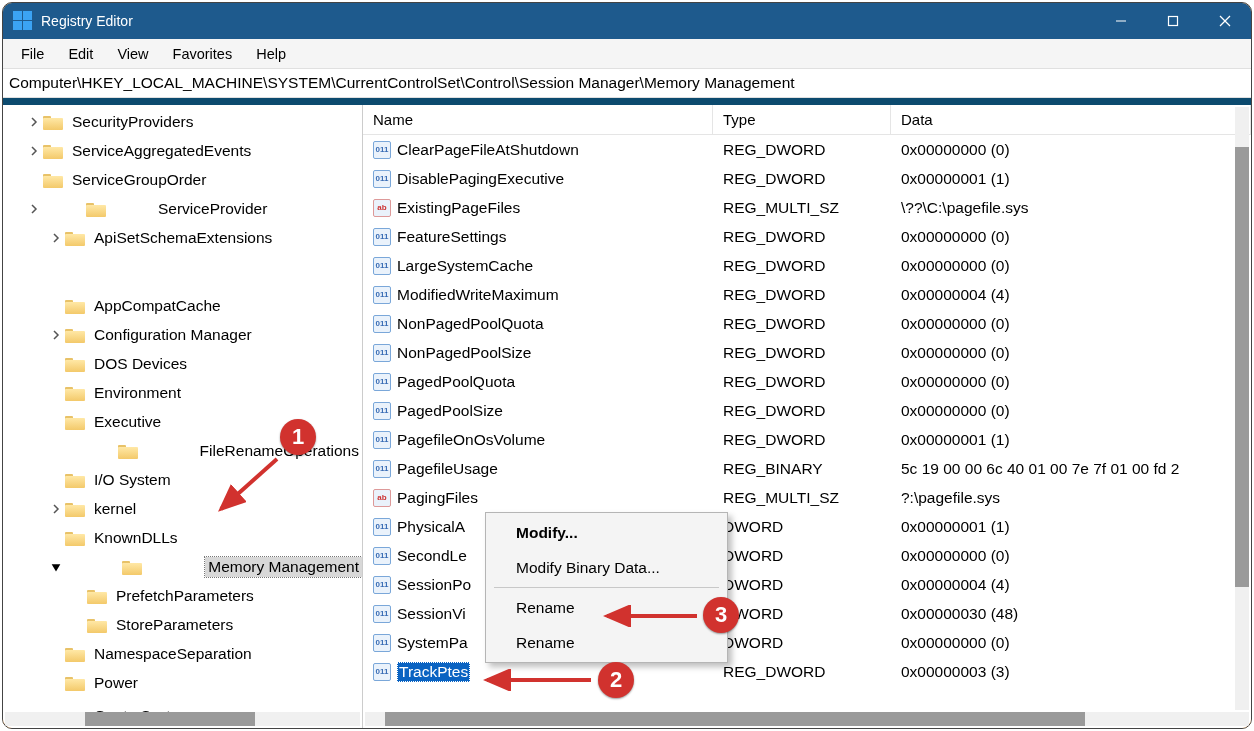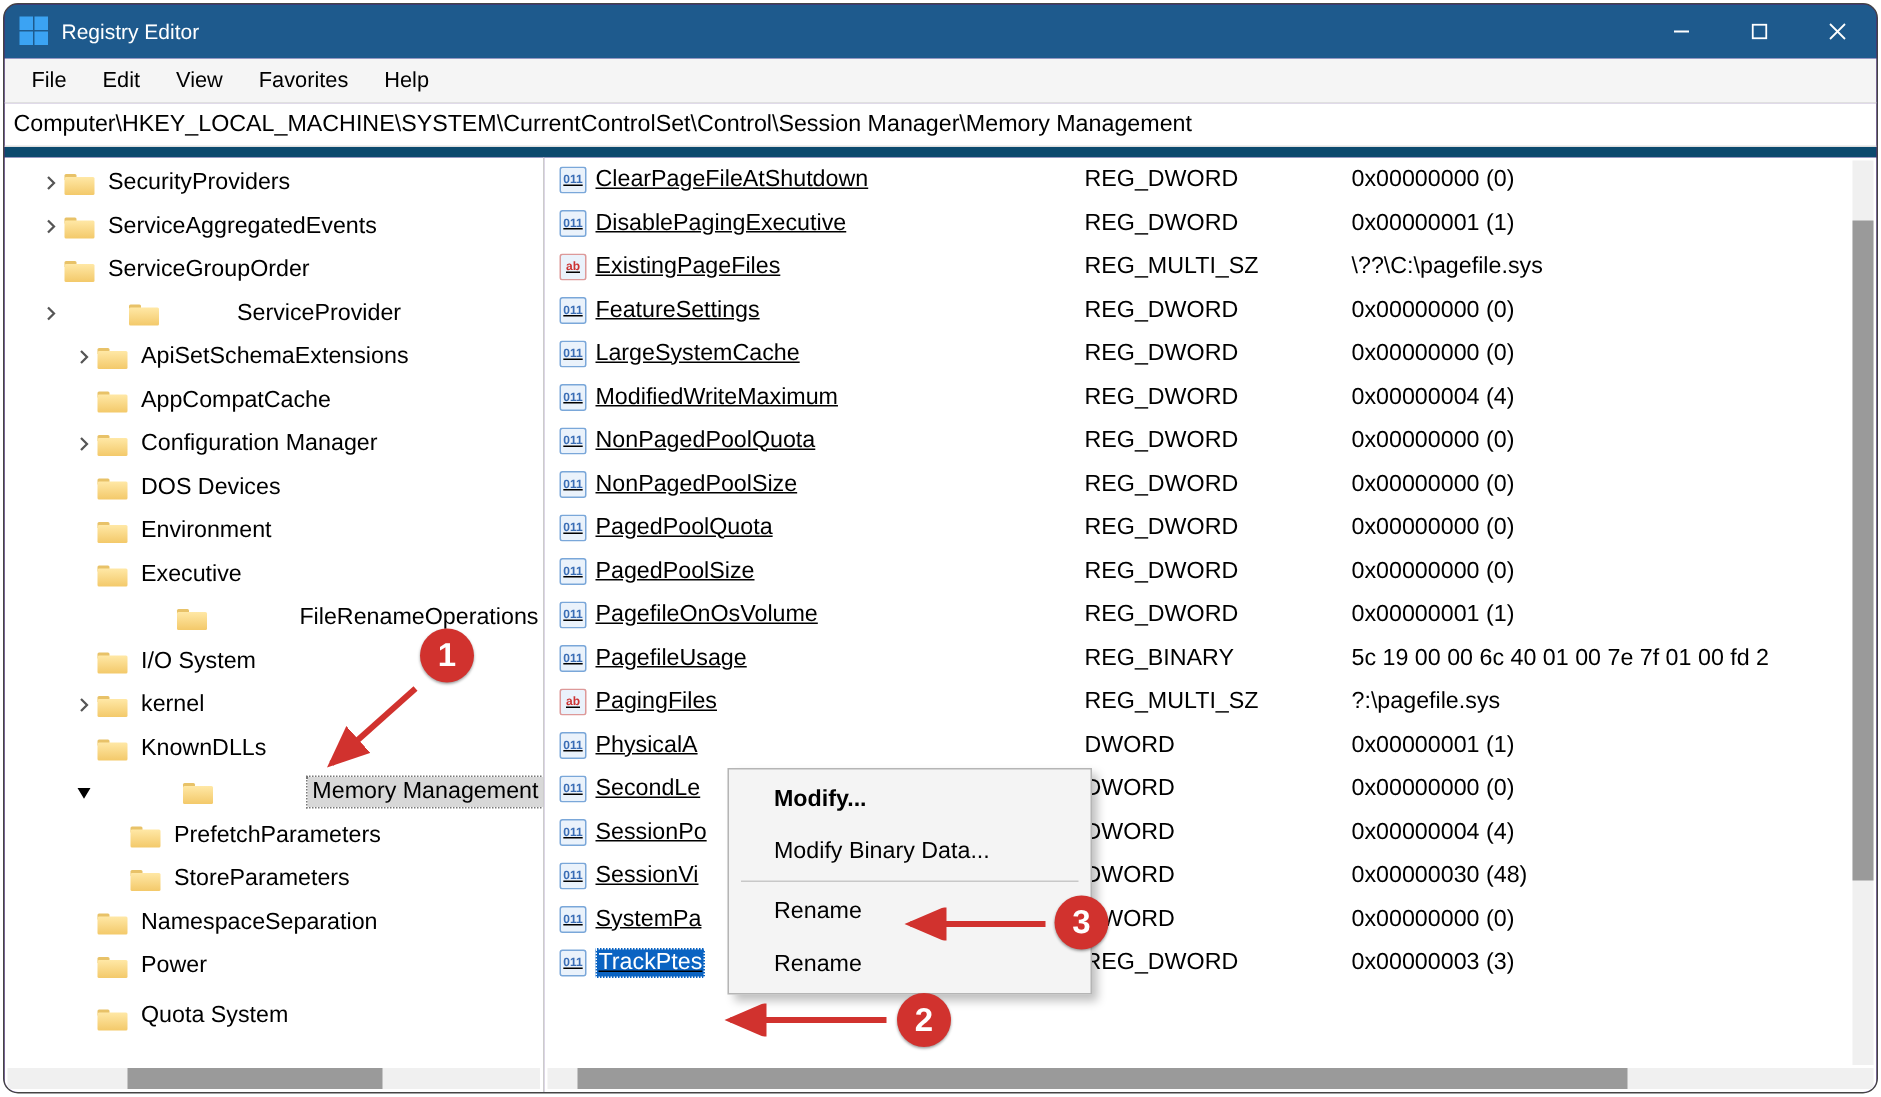--- a/index.html
+++ b/index.html
@@ -1,18 +1,18 @@
 <!DOCTYPE html>
 <html><head>
 <meta charset="utf-8">
 <style>
   *{box-sizing:border-box;margin:0;padding:0;font-family:"Segoe UI",Arial,sans-serif;}
   html,body{height:100%;}
   body{background:#fff;padding:2px;}
-  .window{width:1250px;height:727px;border:1px solid #444;border-radius:10px;overflow:hidden;display:flex;flex-direction:column;background:#4c1d95;position:relative;}
+  .window{width:1250px;height:727px;border:1px solid #444;border-radius:10px;overflow:hidden;display:flex;flex-direction:column;background:#fdba74;position:relative;}
   .titlebar{height:36px;background:#1e5a8d;display:flex;align-items:center;color:#fff;font-size:14px;flex:none;}
   .titlebar .appicon{width:20px;height:20px;margin:0 8px 0 10px;display:flex;flex-wrap:wrap;}
   .titlebar .appicon span{width:9px;height:9px;background:#3ba3f3;margin:0 1px 1px 0;}
   .titlebar .title{flex:1;}
   .wb{width:52px;height:36px;display:flex;align-items:center;justify-content:center;color:#fff;}
   .wb svg{width:12px;height:12px;stroke:#fff;stroke-width:1.2;fill:none;}
   .menubar{height:30px;background:#f5f5f5;border-bottom:1px solid #e0e0e0;display:flex;align-items:center;padding:0 6px;font-size:14.5px;color:#000;flex:none;}
   .menubar span{padding:4px 12px;cursor:default;}
   .addressbar{height:29px;background:#fff;border-bottom:1px solid #e0e0e0;display:flex;align-items:center;padding:0 6px;font-size:15.5px;color:#000;flex:none;}
   .content{flex:1;display:flex;min-height:0;border-top:7px solid #0c4a6e;}
@@ -27,21 +27,21 @@
   .fold::after{content:"";position:absolute;left:0;top:4px;width:20px;height:12px;background:linear-gradient(#ffe8a6,#f3c96a);border-radius:1px;}
   .tw.sel .lbl{background:#d8d8d8;outline:1px dotted #777;}
   .lbl{padding:1px 3px;}
   .list{flex:1;overflow:hidden;position:relative;background:#fff;}
   .list-inner{height:calc(100% - 16px);overflow:hidden;}
   .lh{display:flex;height:30px;border-bottom:1px solid #e5e5e5;font-size:15px;color:#000;}
   .lh>div{display:flex;align-items:center;padding:0 10px;border-right:1px solid #e5e5e5;}
   .lc-name{width:350px;} .lc-type{width:178px;} .lc-data{flex:1;}
   .lr{display:flex;height:29px;align-items:center;font-size:15.5px;color:#000;cursor:default;}
   .lr>div{padding:0 10px;white-space:nowrap;overflow:hidden;}
-  .lr .lc-name{display:flex;align-items:center;gap:6px;text-decoration:underline;}
+  .lr .lc-name{display:flex;align-items:center;gap:6px;}
   .vicon{width:18px;height:18px;flex:none;border:1px solid #7aa7d9;border-radius:2px;background:#eaf2fb;display:flex;align-items:center;justify-content:center;font-size:8px;font-weight:bold;color:#3a6db5;line-height:1;}
   .vicon.str{color:#c33;border-color:#d99;}
   .lr.sel .nm{background:#0a63c2;color:#fff;padding:1px 2px;outline:1px dotted #fff;outline-offset:-1px;}
   .ctxmenu{position:absolute;background:#f4f4f4;border:1px solid #b5b5b5;box-shadow:4px 4px 6px rgba(0,0,0,.25);font-size:15.5px;z-index:50;padding:2px;}
   .ctxmenu .mi{height:35px;display:flex;align-items:center;padding:0 28px;cursor:default;white-space:nowrap;}
   .ctxmenu .mi.bold{font-weight:600;}
   .ctxmenu hr{border:none;border-top:1px solid #c8c8c8;margin:2px 6px;}
   .hscroll{position:absolute;left:2px;right:2px;bottom:2px;height:14px;background:#f0f0f0;}
   .hscroll .thumb{position:absolute;top:0;height:14px;background:#9a9a9a;}
   .vscroll{position:absolute;right:2px;top:2px;bottom:18px;width:14px;background:#f0f0f0;}
@@ -128,21 +128,21 @@
           </div>
           <div class="tw" style="padding-left: 44px;">
             <span class="chev">
               <svg viewBox="0 0 10 10">
                 <path d="M3 1 L7 5 L3 9"></path>
               </svg>
             </span>
             <span class="fold"></span>
             <span class="lbl">ApiSetSchemaExtensions</span>
           </div>
-          <div class="tw" style="padding-left: 44px;">
+          <div class="tw" style="padding-left: 44px; margin-top: 39px;">
             <span class="chev"></span>
             <span class="fold"></span>
             <span class="lbl">AppCompatCache</span>
           </div>
           <div class="tw" style="padding-left: 44px;">
             <span class="chev">
               <svg viewBox="0 0 10 10">
                 <path d="M3 1 L7 5 L3 9"></path>
               </svg>
             </span>
@@ -222,20 +222,25 @@
             <span class="fold"></span>
             <span class="lbl">Quota System</span>
           </div>
         </div>
       <div class="hscroll">
           <div class="thumb" style="left:80px;width:170px"></div>
         </div>
     </div>
     <div class="list">
       <div class="list-inner">
+        <div class="lh">
+          <div class="lc-name">Name</div>
+          <div class="lc-type">Type</div>
+          <div class="lc-data">Data</div>
+        </div>
         <div id="rows">
             <div class="lr">
               <div class="lc-name">
                 <span class="vicon">011</span>
                 <span class="nm">ClearPageFileAtShutdown</span>
               </div>
               <div class="lc-type">REG_DWORD</div>
               <div class="lc-data">0x00000000 (0)</div>
             </div>
             <div class="lr">

